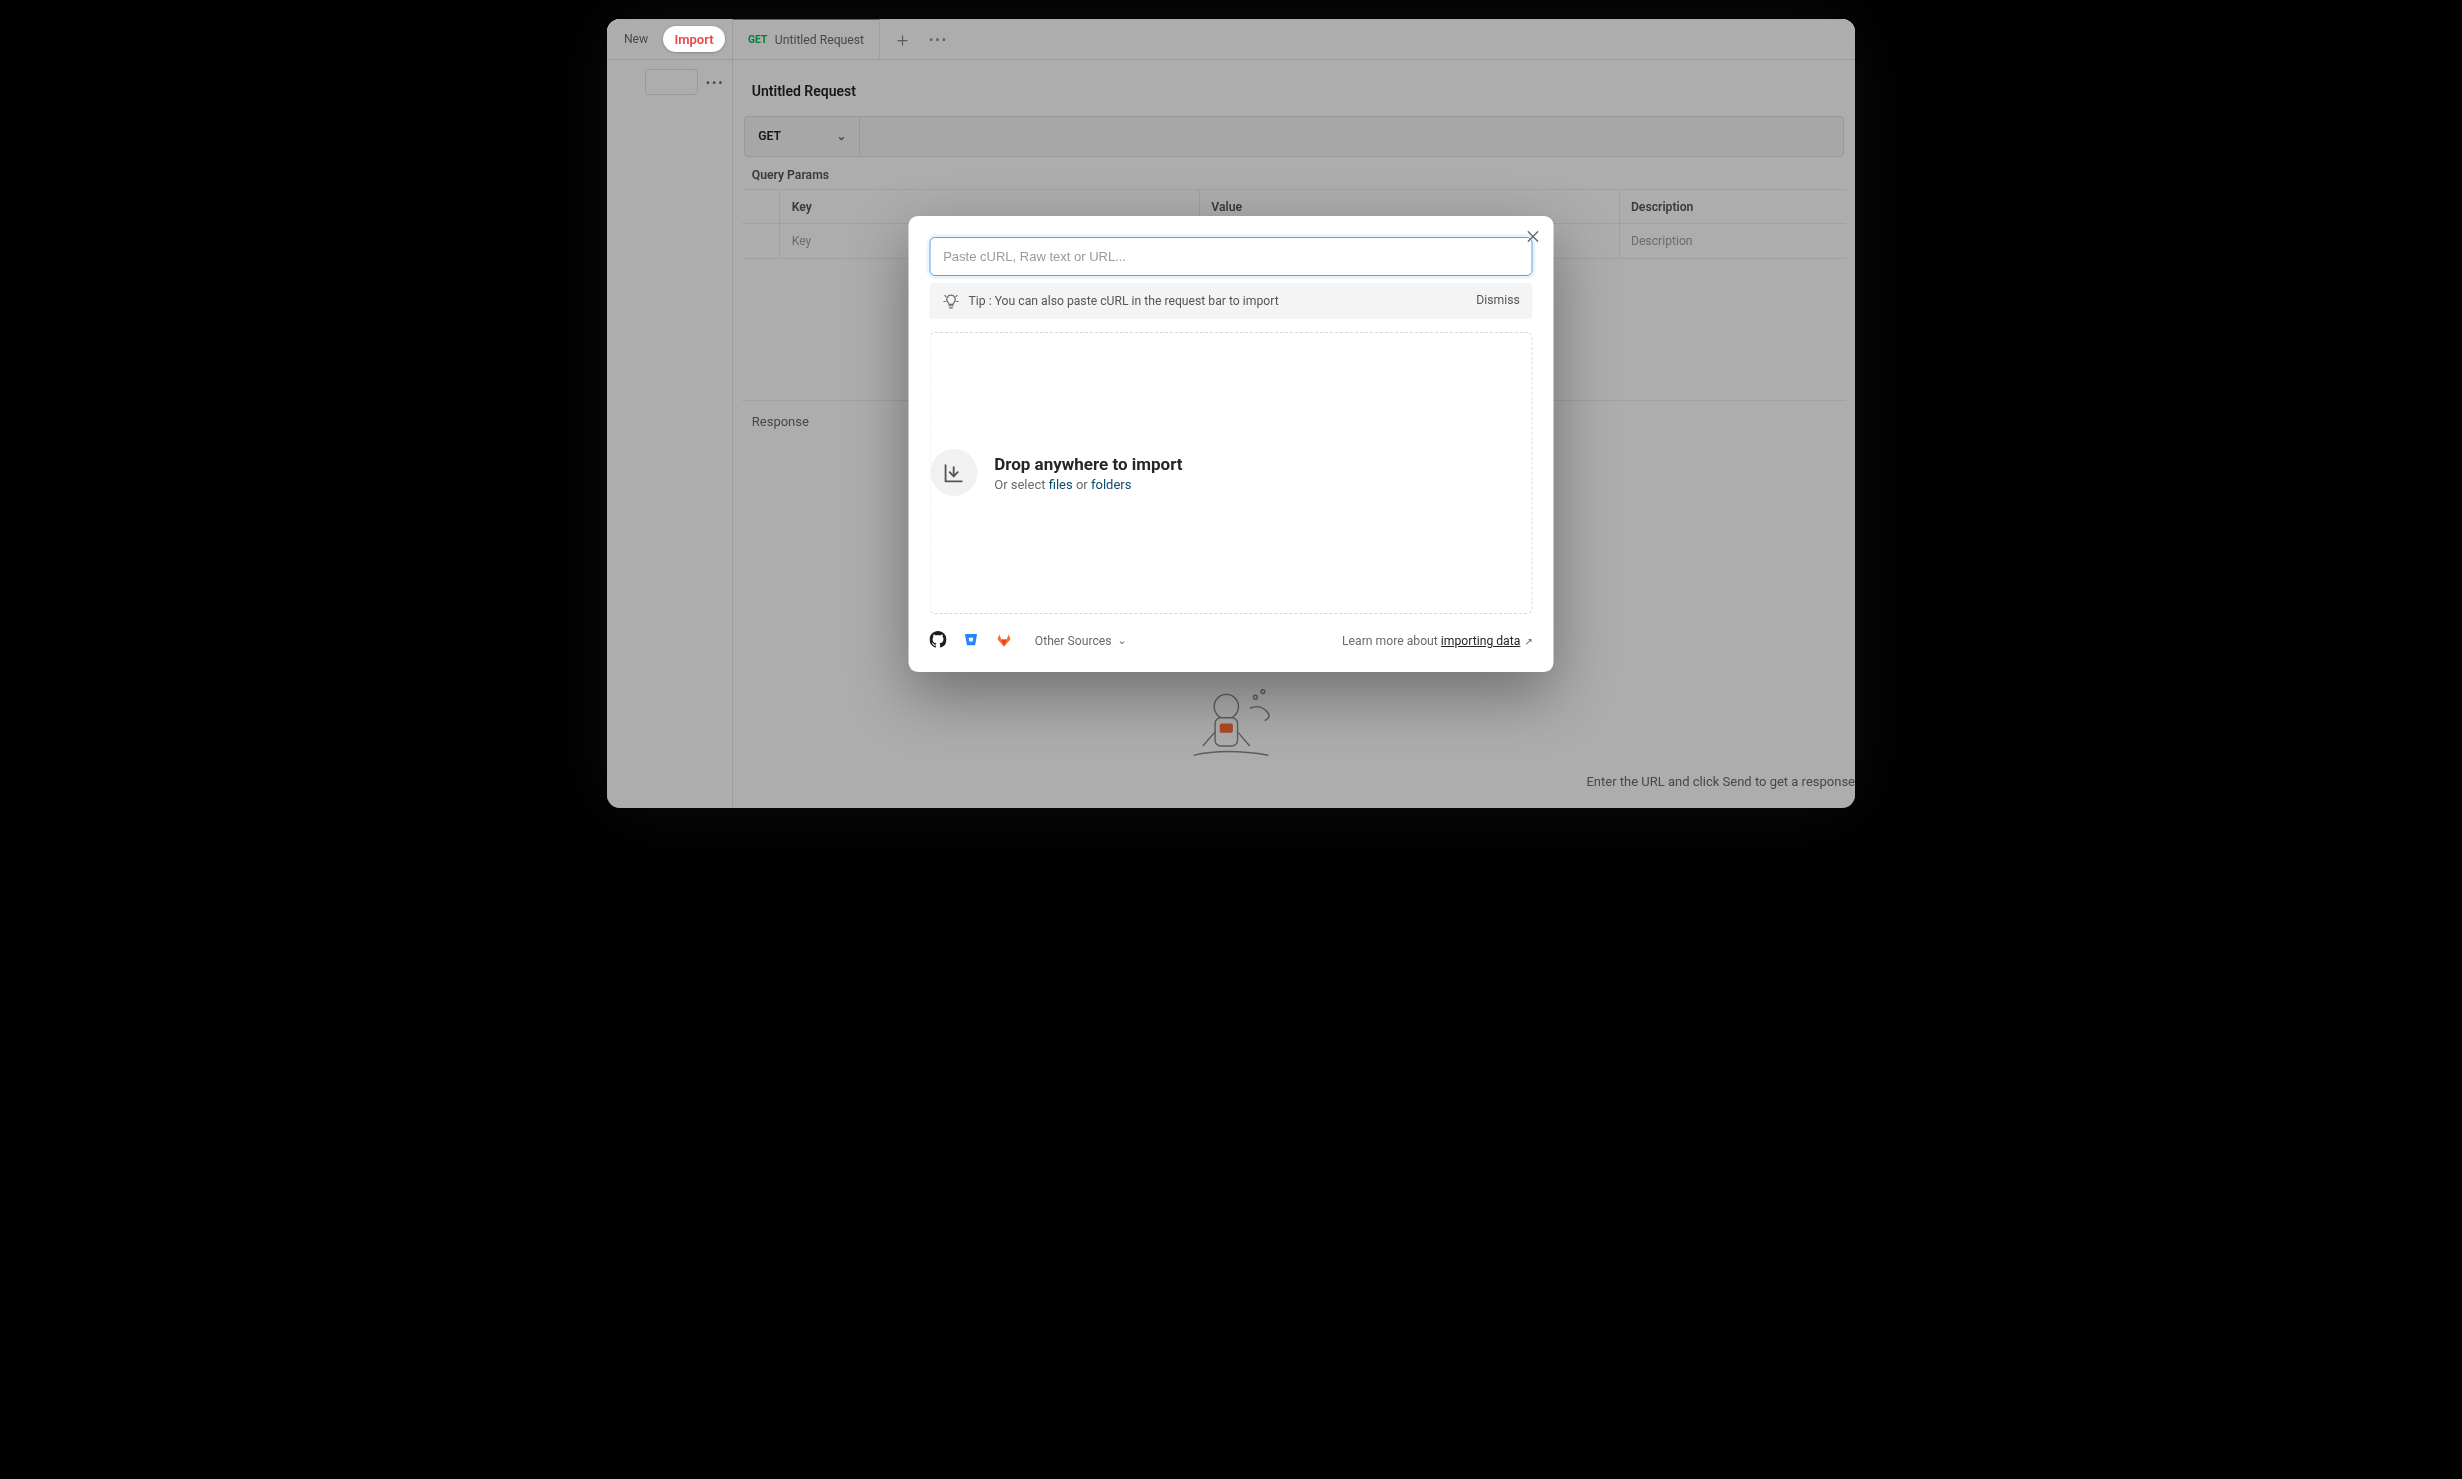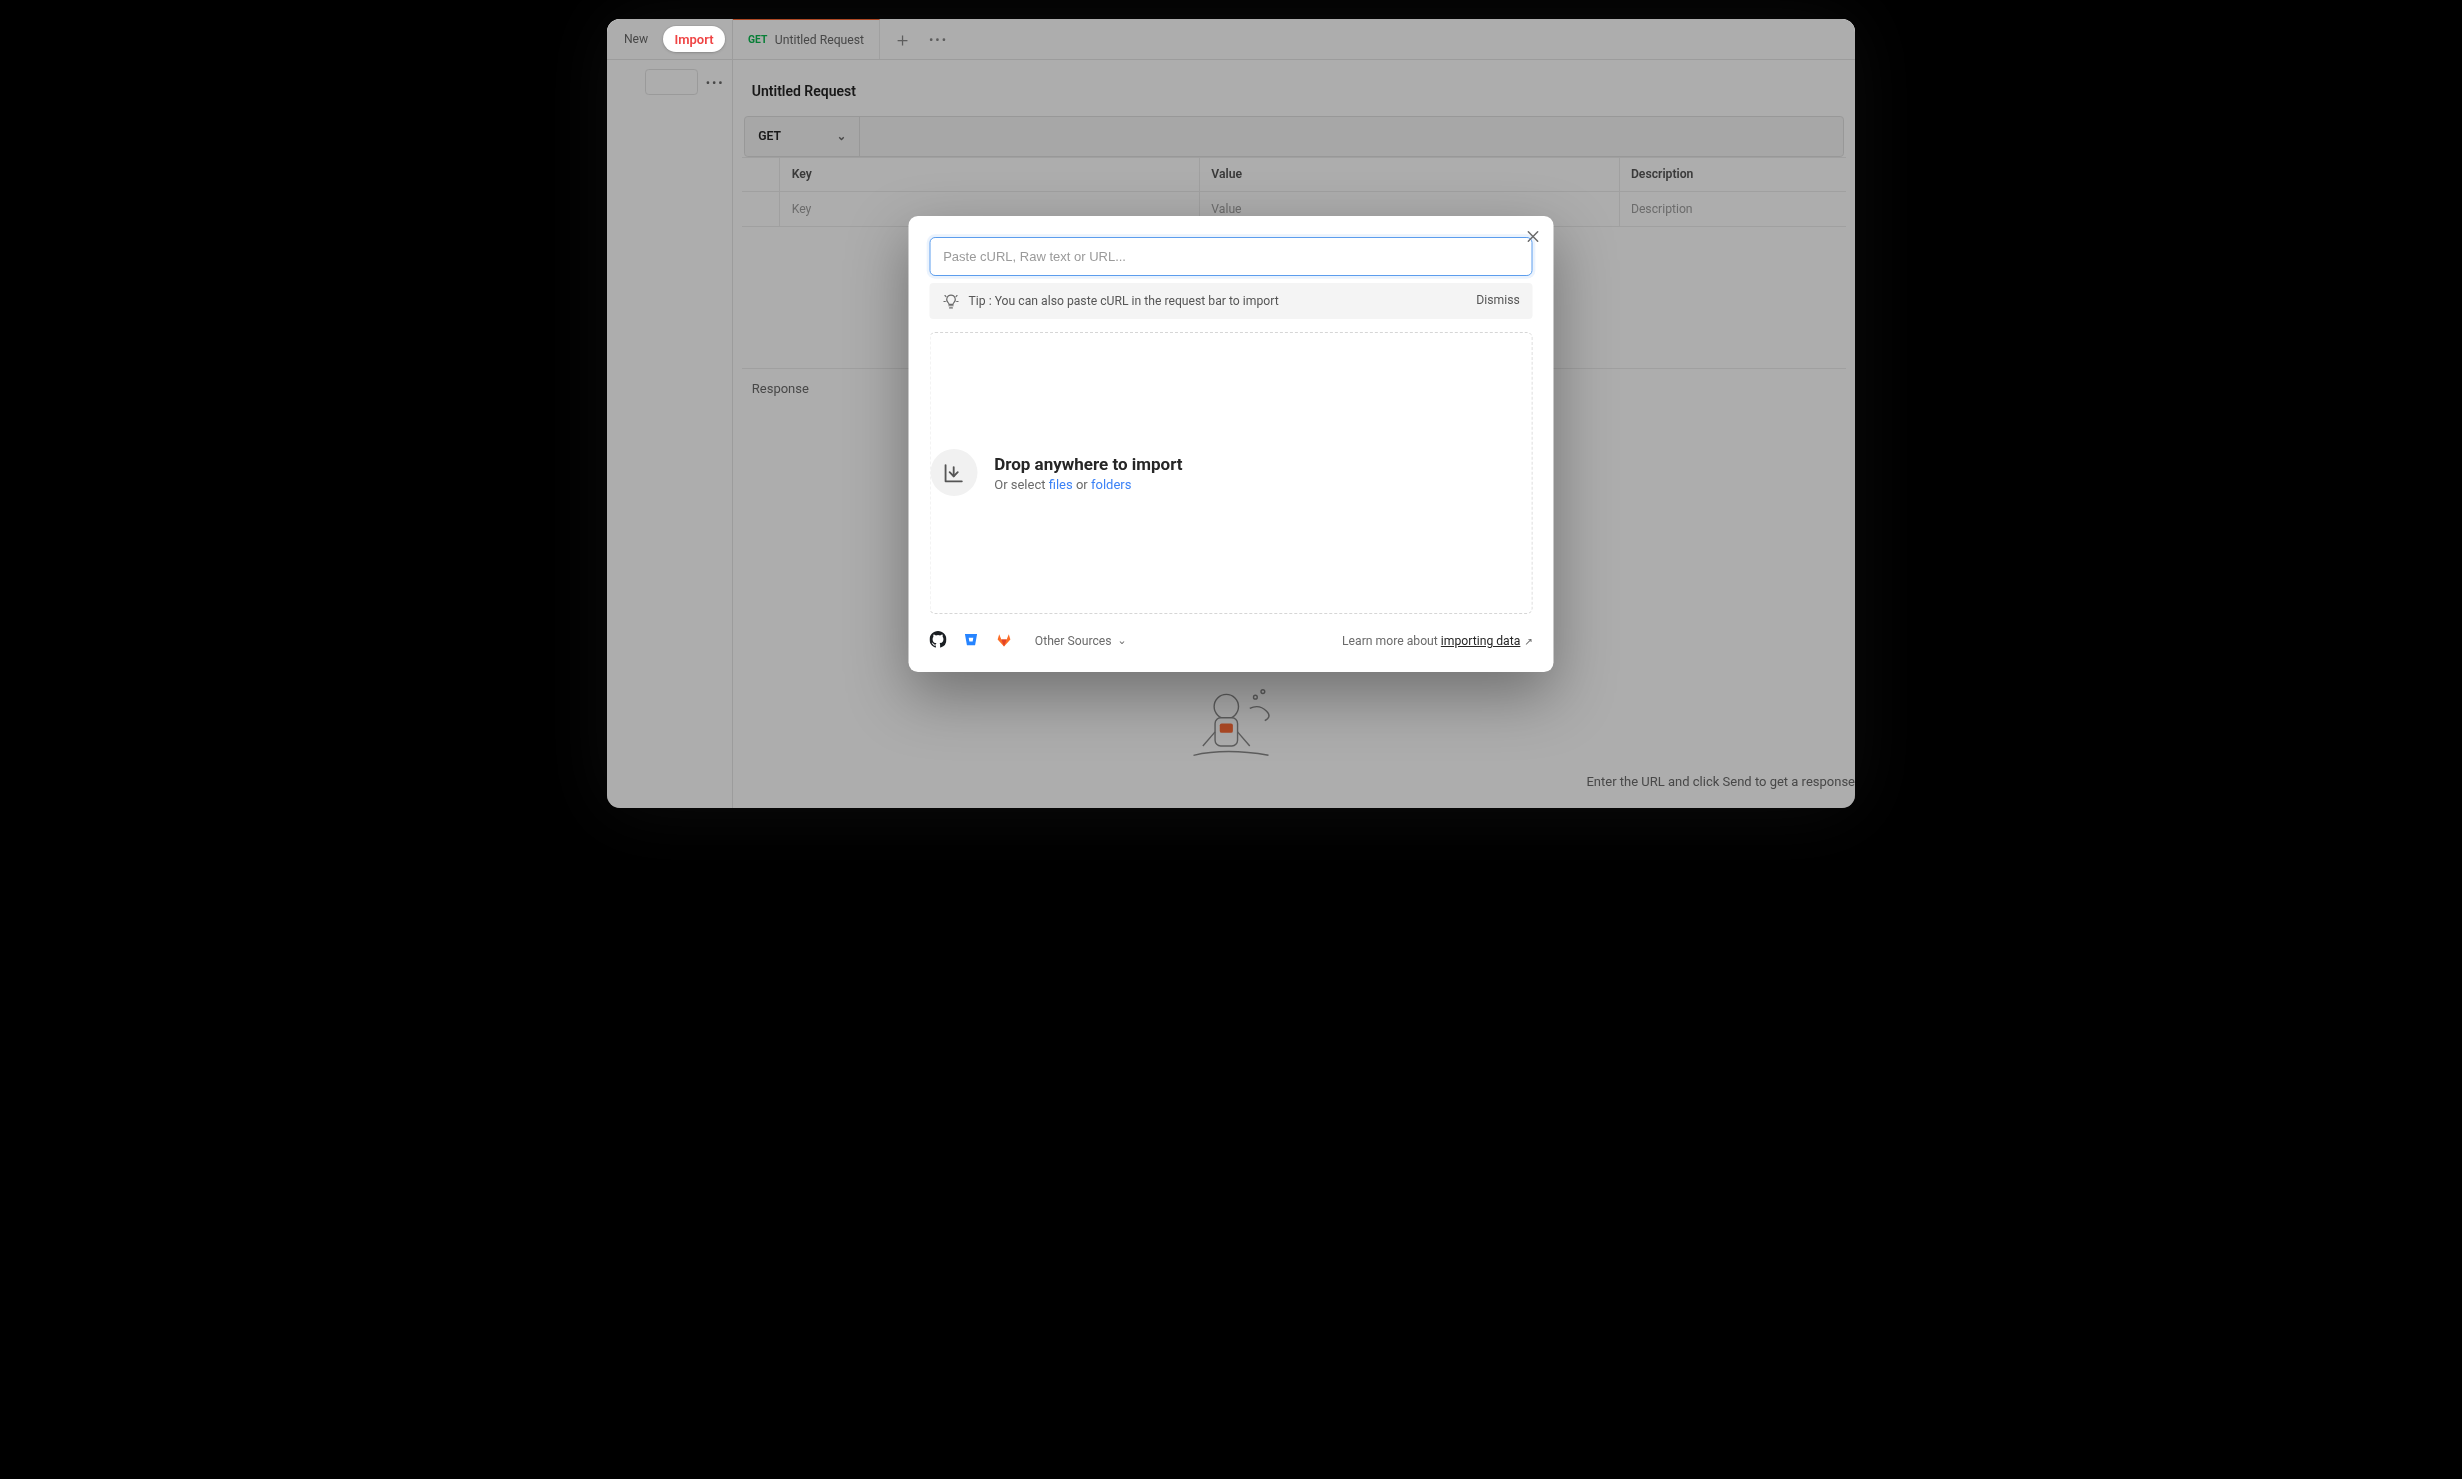--- a/index.html
+++ b/index.html
@@ -137,21 +137,21 @@
     margin-top:13px; border:0.9px dashed #d6d6d6; border-radius:5.6px;
     height:282px; display:flex; align-items:center; 
     gap:17px;
   }
   .drop-icon {
     width:47px; height:47px; border-radius:50%; background:#f1f1f1;
     display:flex; align-items:center; justify-content:center;
   }
   .drop-text h3 { font-size:17px; font-weight:700; color:#262626; margin-bottom:3.8px;}
   .drop-text p { font-size:13px; color:#6b6b6b; }
-  .drop-text a { color:#3b82f6; text-decoration:none; }
+  .drop-text a { color:#0c4a6e; text-decoration:none; }
   .modal-footer {
     margin-top:17px; display:flex; align-items:center; justify-content:space-between;
     font-size:12.2px; color:#6b6b6b;
   }
   .src-icons { display:flex; align-items:center; gap:17px; }
   .other-src { display:flex; align-items:center; gap:5.6px; color:#6b6b6b; margin-left:5.6px;}
   .learn a { color:#262626; text-decoration:underline; }
   .ext { margin-left:3.8px; font-size:10.3px;}
 </style>
 </head>
@@ -188,20 +188,21 @@
       <div class="req-title">Untitled Request</div>
 
       <div class="req-bar">
         <div class="method-select">
           <span>GET</span>
           <span class="chev">⌄</span>
         </div>
       </div>
 
 
+      <div class="section-label">Query Params</div>
       <div class="params-table">
         <div class="params-row hdr">
           <div class="cell-check"></div>
           <div class="cell">Key</div>
           <div class="cell">Value</div>
           <div class="cell desc">Description</div>
         </div>
         <div class="params-row">
           <div class="cell-check"></div>
           <div class="cell placeholder">Key</div>

